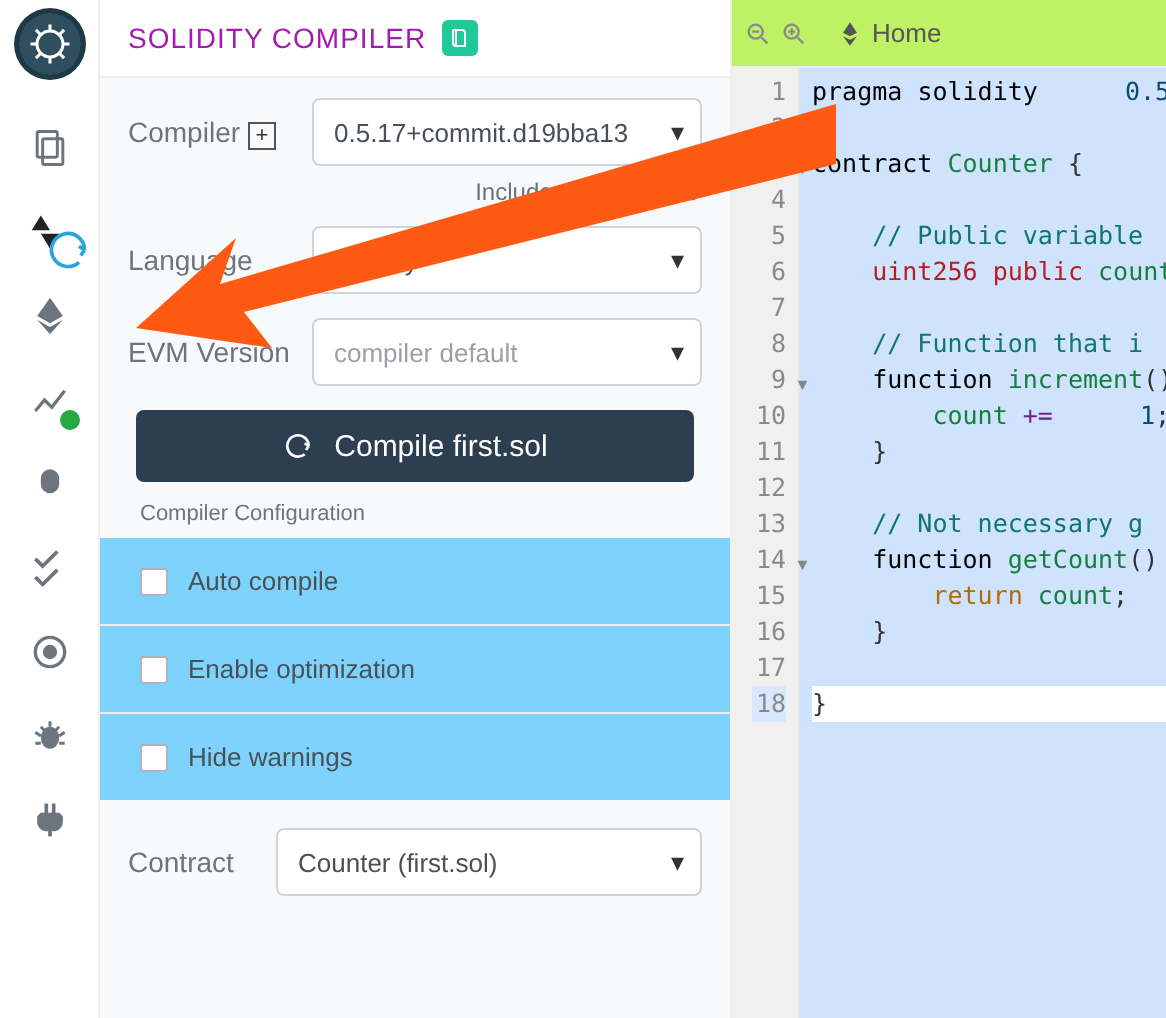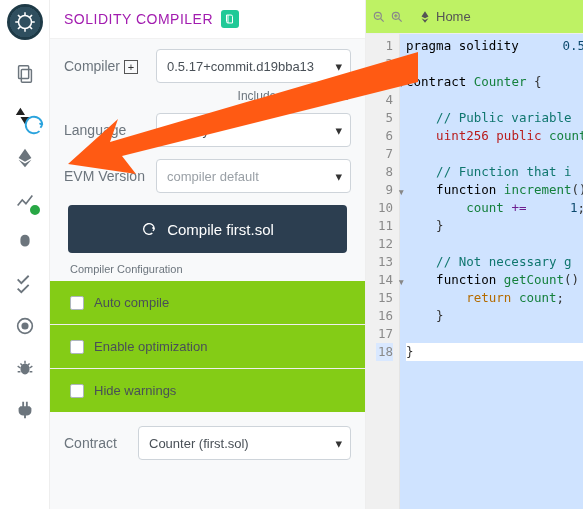--- a/index.html
+++ b/index.html
@@ -16,23 +16,23 @@
   .panel-head { display:flex; align-items:center; gap:8px; padding:10px 14px; background:#fff; border-bottom:1px solid #f1f1f1;}
   .panel-title { font-size:14px; letter-spacing:.5px; font-weight:500; color:#a21caf;}
   .doc-chip { width:18px; height:18px; background:#20c997; border-radius:3px; display:flex;align-items:center;justify-content:center;color:#fff;font-size:11px;}
   .form { padding:10px 14px 0 14px; }
   .row { display:flex; align-items:center; gap:10px; margin-bottom:12px;}
   .lbl { flex:0 0 82px; text-align:left; color:#6c757d; font-size:14px;}
   .plus { width:14px;height:14px;border:1px solid #555;display:inline-flex;align-items:center;justify-content:center;font-size:11px;margin-left:4px;color:#333;}
   .select { flex:1; height:34px; background:#fff; border:1px solid #ced4da; border-radius:4px; padding:0 28px 0 10px; font-size:13px; color:#495057; position:relative; display:flex; align-items:center;}
   .select .caret { position:absolute; right:8px; top:50%; transform:translateY(-50%); color:#333;}
   .nightly { text-align:right; color:#6c757d; font-size:12px; margin:-6px 2px 10px 0;}
-  .compile-btn { margin:0 4px; height:48px; background:#2c3e50; color:#fff; border-radius:4px; display:flex; align-items:center; justify-content:center; gap:10px; font-size:15px; cursor:pointer;}
+  .compile-btn { margin:0 4px; height:36px; background:#2c3e50; color:#fff; border-radius:4px; display:flex; align-items:center; justify-content:center; gap:10px; font-size:15px; cursor:pointer;}
   .conf-title { font-size:11px; color:#6c757d; padding:10px 20px 6px;}
-  .check-row { padding:14px 20px; border-bottom:1px solid #eee; background:#84cc16; display:flex; align-items:center; gap:10px; font-size:13px; color:#495057;}
+  .check-row { padding:14px 20px; border-bottom:1px solid #eee; background:#7dd3fc; display:flex; align-items:center; gap:10px; font-size:13px; color:#495057;}
   .check { width:14px; height:14px; border:1px solid #adb5bd; border-radius:2px; background:#fff;}
   .contract-row { padding:14px; display:flex; align-items:center; gap:10px; background:#f8f9fa;}
   .editor { flex:1; display:flex; flex-direction:column; min-width:0;}
   .tabs { height:34px; background:#bef264; border-bottom:1px solid #eee; display:flex; align-items:center; padding-left:6px; gap:6px;}
   .tabs .zoom { color:#8a8a8a; display:flex; gap:4px; align-items:center;}
   .tabs .home { display:flex; align-items:center; gap:4px; color:#555; font-size:13px; padding:0 8px;}
   .tabs .tab { height:26px; border:1px solid #ccc; border-radius:3px; background:#fff; display:flex; align-items:center; padding:0 6px; gap:6px; font-size:12px; color:#444;}
   .tabs .close { color:#aaa; font-size:14px;}
   .code { flex:1; display:flex; font-family: ui-monospace, Menlo, Consolas, monospace; font-size:12.5px; line-height:18px; background:#fff; overflow:hidden;}
   .gutter { background:#f0f0f0; color:#8a8a8a; text-align:right; padding:3px 6px 0 10px; user-select:none; border-right:1px solid #e4e4e4; min-width:34px;}

